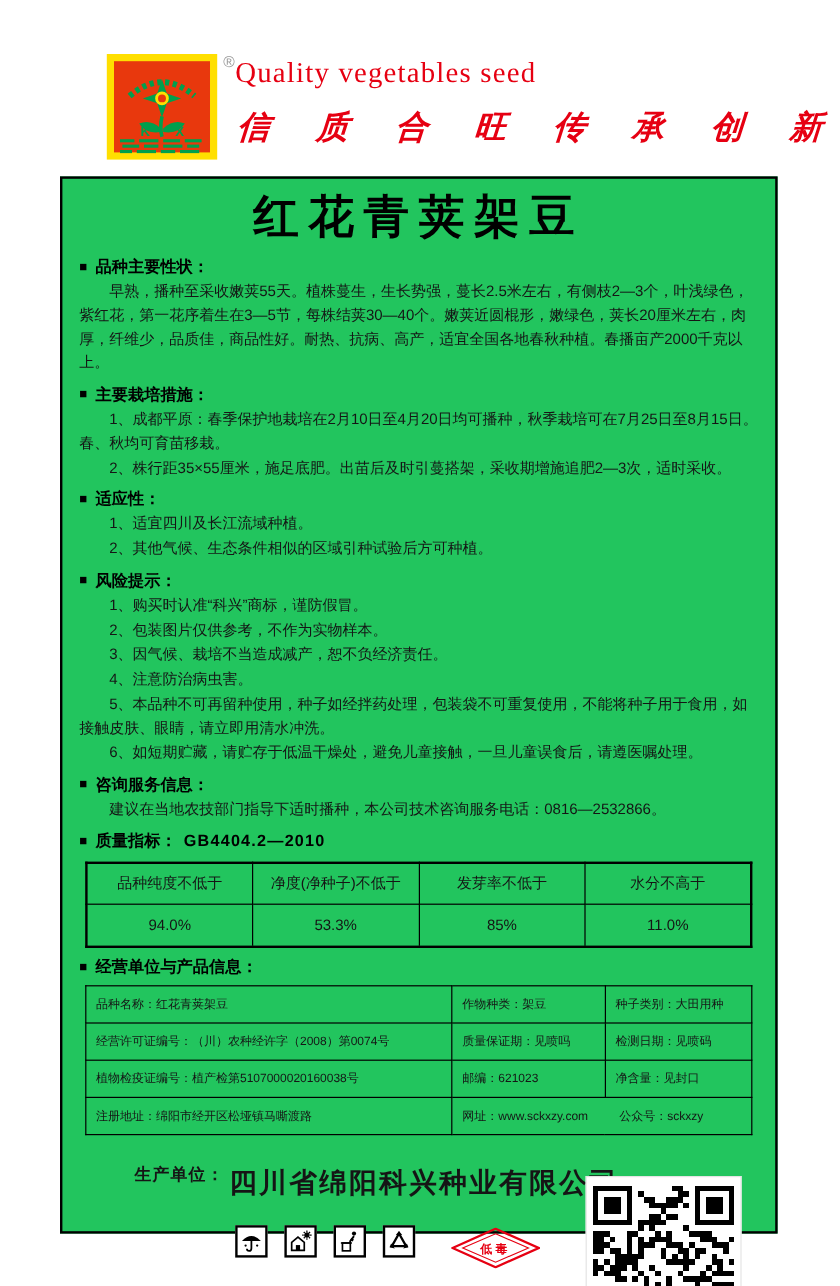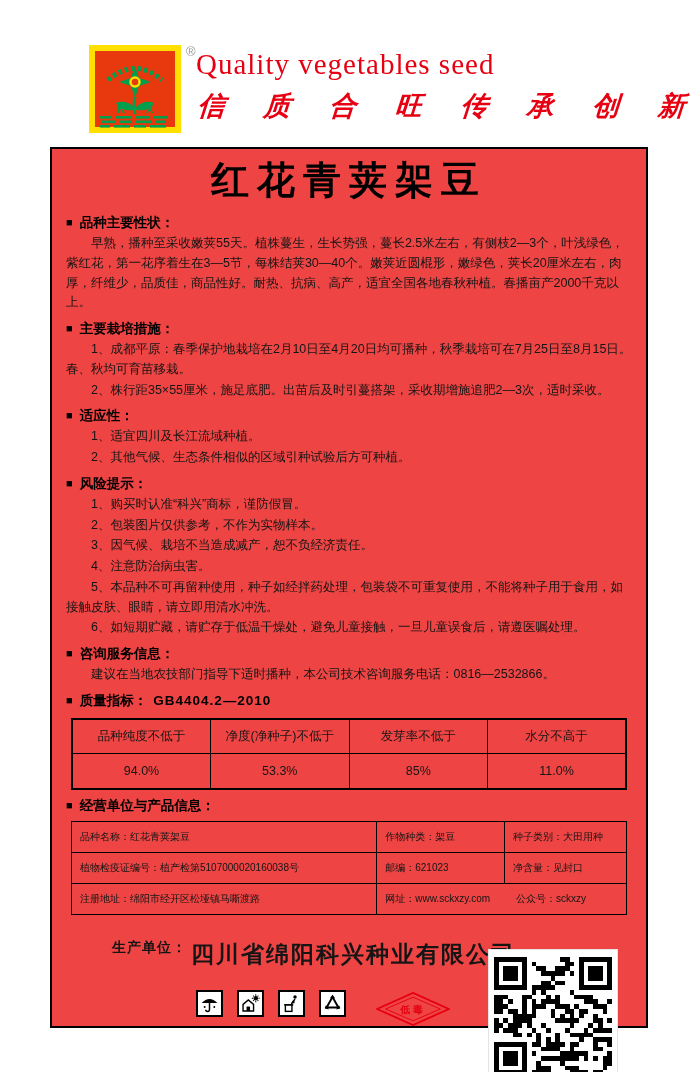--- a/index.html
+++ b/index.html
@@ -8,33 +8,33 @@
     width:700px; height:1072px; background:#ffffff; position:relative;
     font-family:"Liberation Sans","DejaVu Sans",sans-serif; color:#151515;
     overflow:hidden;
   }
   
   .logo-box { position:absolute; left:88px; top:44px; width:94px; height:90px; }
   .reg-mark { position:absolute; left:186px; top:44px; font-size:13px; color:#9a9a9a; }
   .slogan-en {
     position:absolute; left:196px; top:48px;
     font-family:"Liberation Serif","DejaVu Serif",serif;
-    font-size:29px; color:#e60012; letter-spacing:1px;
+    font-size:24px; color:#e60012; letter-spacing:1px;
   }
   .slogan-cn {
     position:absolute; left:198px; top:88px;
     font-size:27px; font-weight:bold; font-style:italic; color:#e60012;
     letter-spacing:16px; white-space:nowrap;
     font-family:"Liberation Serif","DejaVu Serif",serif;
     transform:skewX(-4deg);
   }
   
   .main-box {
     position:absolute; left:50px; top:147px; width:598px; height:881px;
-    border:2px solid #000; background:#ef4444; padding:4px 14px 0 14px;
+    border:2px solid #000; background:#22c55e; padding:4px 14px 0 14px;
   }
   .doc-title {
     text-align:center; font-family:"Liberation Serif","DejaVu Serif",serif;
     font-size:38px; font-weight:bold; letter-spacing:8px; margin:2px 0 8px 0; color:#000;
   }
   .sec-head { font-size:13.5px; font-weight:bold; margin:7px 0 2px 0; color:#000; }
   .sec-head .bullet { font-size:11px; margin-right:7px; position:relative; top:-1px; }
   .sec-head .std-code { font-weight:bold; margin-left:6px; letter-spacing:1px; }
   p.body-text { margin:1px 0; font-size:12.5px; line-height:1.58; text-indent:2em; }
   
@@ -158,20 +158,25 @@
   <div class="sec-head">
     <span class="bullet">■</span><span>经营单位与产品信息：</span>
   </div>
 
   <table class="i-table">
     <tbody>
         <tr>
       <td class="c1">品种名称：红花青荚架豆</td>
       <td class="c2">作物种类：架豆</td>
       <td class="c3">种子类别：大田用种</td>
+    </tr>
+    <tr>
+      <td class="c1">经营许可证编号：（川）农种经许字（2008）第0074号</td>
+      <td class="c2">质量保证期：见喷吗</td>
+      <td class="c3">检测日期：见喷码</td>
     </tr>
     <tr>
       <td class="c1">植物检疫证编号：植产检第5107000020160038号</td>
       <td class="c2">邮编：621023</td>
       <td class="c3">净含量：见封口</td>
     </tr>
     <tr>
       <td class="c1">注册地址：绵阳市经开区松垭镇马嘶渡路</td>
       <td colspan="2">
         <span>网址：www.sckxzy.com</span><span class="gzh">公众号：sckxzy</span>

